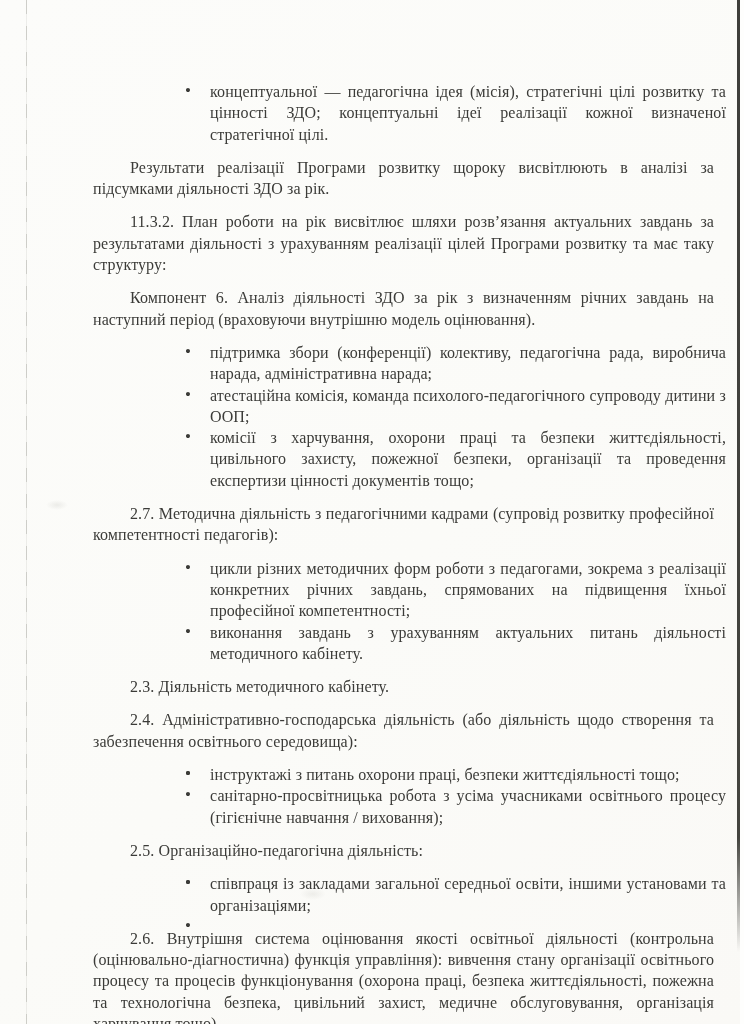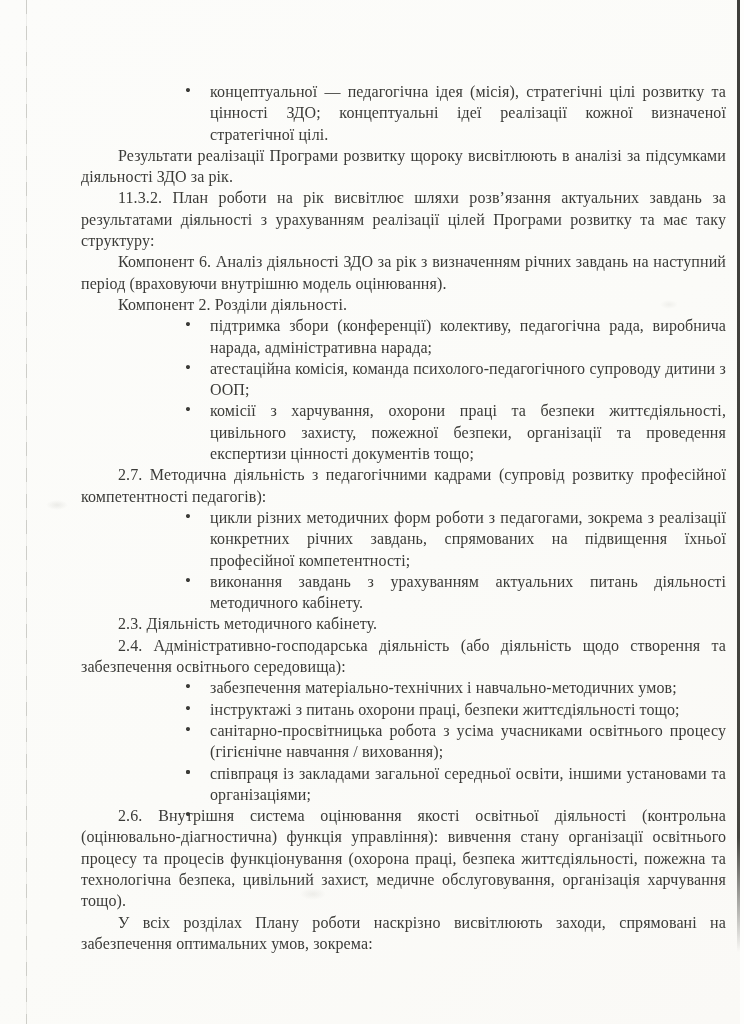--- a/index.html
+++ b/index.html
@@ -73,21 +73,21 @@
     left: 81px;
     top: 81px;
     width: 645px;
     color: #3b3b38;
     font-size: 16px;
     line-height: 21.3px;
     text-align: justify;
     letter-spacing: 0.1px;
   }
   .para {
-    margin: 0;
+    margin: 12px;
     text-indent: 37px;
   }
   .bullet {
     position: relative;
     margin: 0;
     padding-left: 129px;
   }
   .bullet .marker {
     position: absolute;
     left: 104px;
@@ -105,31 +105,31 @@
   <div class="edge-line-right"></div>
   <div class="noise n1"></div>
   <div class="noise n2"></div>
   <div class="noise n3"></div>
   <div class="noise n4"></div>
   <div class="content">
       <div class="bullet"><span class="marker">•</span><span>концептуальної — педагогічна ідея (місія), стратегічні цілі розвитку та цінності ЗДО; концептуальні ідеї реалізації кожної визначеної стратегічної цілі.</span></div>
       <div class="para">Результати реалізації Програми розвитку щороку висвітлюють в аналізі за підсумками діяльності ЗДО за рік.</div>
       <div class="para">11.3.2. План роботи на рік висвітлює шляхи розв’язання актуальних завдань за результатами діяльності з урахуванням реалізації цілей Програми розвитку та має таку структуру:</div>
       <div class="para">Компонент 6. Аналіз діяльності ЗДО за рік з визначенням річних завдань на наступний період (враховуючи внутрішню модель оцінювання).</div>
-      <div class="para">Компонент 2. Розділи діяльності.</div>
       <div class="bullet"><span class="marker">•</span><span>підтримка збори (конференції) колективу, педагогічна рада, виробнича нарада, адміністративна нарада;</span></div>
       <div class="bullet"><span class="marker">•</span><span>атестаційна комісія, команда психолого-педагогічного супроводу дитини з ООП;</span></div>
       <div class="bullet"><span class="marker">•</span><span>комісії з харчування, охорони праці та безпеки життєдіяльності, цивільного захисту, пожежної безпеки, організації та проведення експертизи цінності документів тощо;</span></div>
       <div class="para">2.7. Методична діяльність з педагогічними кадрами (супровід розвитку професійної компетентності педагогів):</div>
       <div class="bullet"><span class="marker">•</span><span>цикли різних методичних форм роботи з педагогами, зокрема з реалізації конкретних річних завдань, спрямованих на підвищення їхньої професійної компетентності;</span></div>
       <div class="bullet"><span class="marker">•</span><span>виконання завдань з урахуванням актуальних питань діяльності методичного кабінету.</span></div>
       <div class="para">2.3. Діяльність методичного кабінету.</div>
       <div class="para">2.4. Адміністративно-господарська діяльність (або діяльність щодо створення та забезпечення освітнього середовища):</div>
-      <div class="bullet"><span class="marker">•</span><span>забезпечення матеріально-технічних і навчально-методичних умов;</span></div>
+      <div class="bullet"><span class="marker">•</span></div>
       <div class="bullet"><span class="marker">•</span><span>інструктажі з питань охорони праці, безпеки життєдіяльності тощо;</span></div>
       <div class="bullet"><span class="marker">•</span><span>санітарно-просвітницька робота з усіма учасниками освітнього процесу (гігієнічне навчання / виховання);</span></div>
+      <div class="para">2.5. Організаційно-педагогічна діяльність:</div>
       <div class="bullet"><span class="marker">•</span></div>
       <div class="bullet"><span class="marker">•</span><span>співпраця із закладами загальної середньої освіти, іншими установами та організаціями;</span></div>
       <div class="bullet"><span class="marker">•</span></div>
       <div class="para">2.6. Внутрішня система оцінювання якості освітньої діяльності (контрольна (оцінювально-діагностична) функція управління): вивчення стану організації освітнього процесу та процесів функціонування (охорона праці, безпека життєдіяльності, пожежна та технологічна безпека, цивільний захист, медичне обслуговування, організація харчування тощо).</div>
       <div class="para">У всіх розділах Плану роботи наскрізно висвітлюють заходи, спрямовані на забезпечення оптимальних умов, зокрема:</div>
     </div>
 </div>
 
 </body></html>

